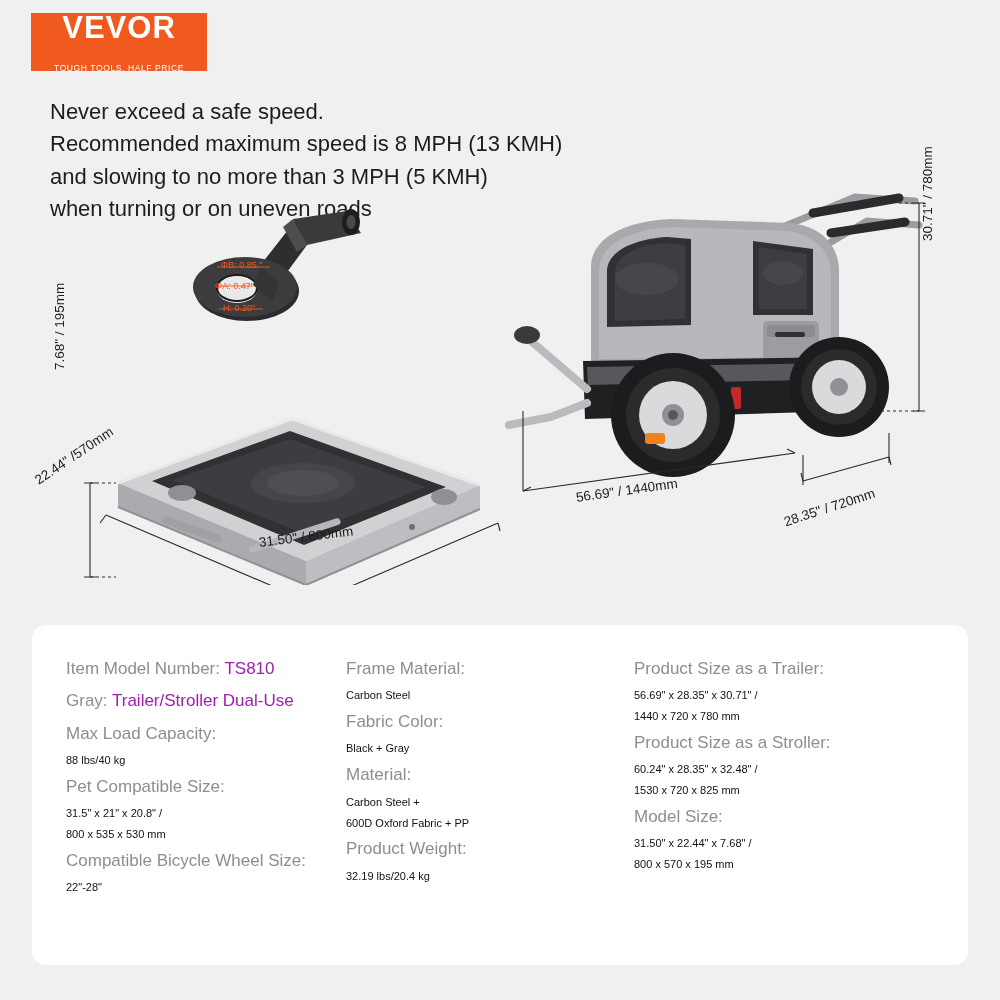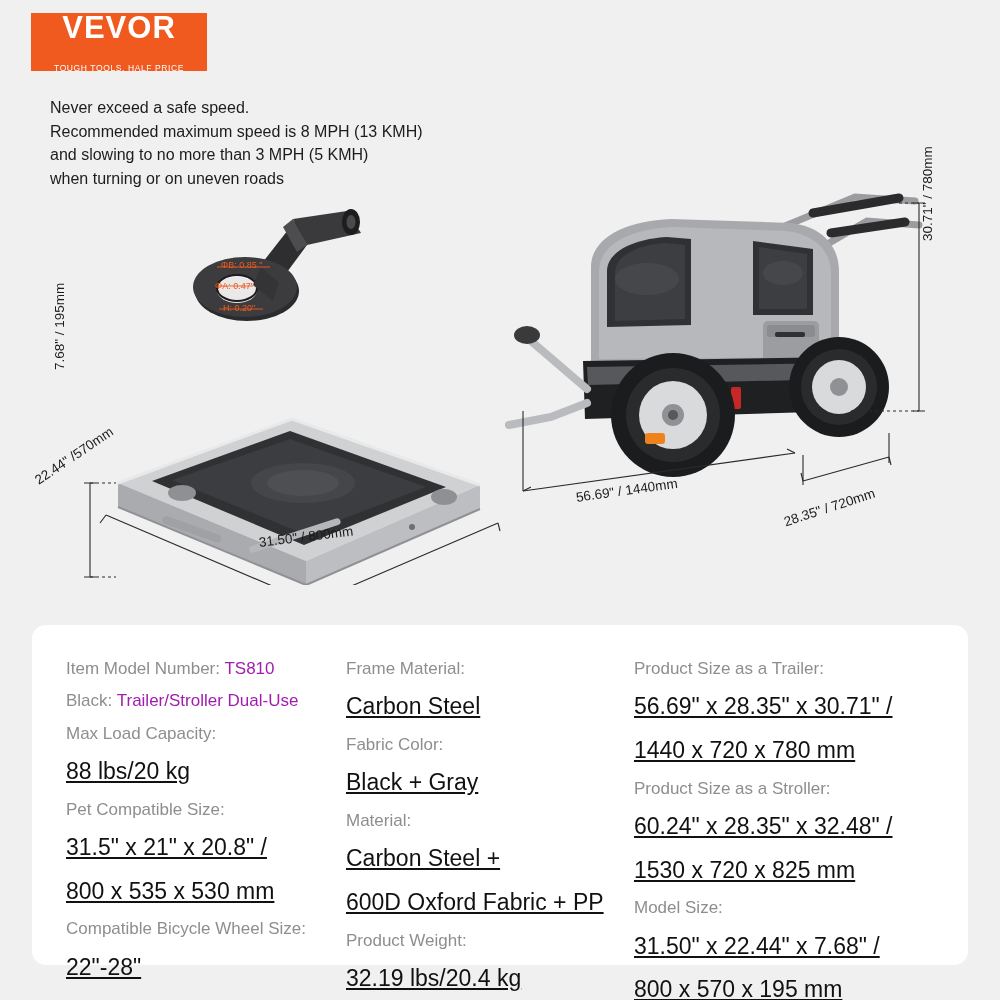--- a/index.html
+++ b/index.html
@@ -25,21 +25,21 @@
   .brand-name {
     font-size: 31px; font-weight: bold; letter-spacing: 1px; line-height: 1;
   }
   .brand-tag {
     font-size: 8.5px; letter-spacing: 0.6px; margin-top: 20px;
   }
 
   
   .warning {
     position: absolute; left: 50px; top: 96px;
-    font-size: 16px; line-height: 1.47; color: #1c1c1c;
+    font-size: 22px; line-height: 1.47; color: #1c1c1c;
     white-space: pre-line;
   }
 
   
   .figure-area {
     position: absolute; left: 0; top: 175px; width: 1000px; height: 430px;
   }
 
   
   .hitch { position: absolute; left: 175px; top: 30px; width: 205px; height: 135px; }
@@ -93,21 +93,21 @@
     display: flex; gap: 0;
   }
   .spec-col { flex: 1 1 0; }
   .spec-col.col2 { flex: 0 0 288px; }
   .spec-col.col3 { flex: 0 0 300px; }
 
   .spec-label {
     font-size: 17px; color: #8e8e8e; line-height: 1.9; white-space: nowrap;
   }
   .spec-value {
-    font-size: 23px; color: #111111; line-height: 1.9; white-space: nowrap; text-decoration: underline;
+    font-size: 11px; color: #111111; line-height: 1.9; white-space: nowrap;
   }
   .spec-inline { font-size: 17px; line-height: 1.9; white-space: nowrap; }
   .spec-inline .l { color: #8e8e8e; }
   .spec-inline .v { color: #a21caf; }
 </style>
 </head>
 <body>
 
 <div class="brand">
   <div class="brand-name">VEVOR</div>
@@ -265,25 +265,25 @@
 </div>
 
 <div class="spec-card">
 
   <div class="spec-col col1">
     <div class="spec-inline">
       <span class="l">Item Model Number:</span>
       <span class="v">TS810</span>
     </div>
     <div class="spec-inline">
-      <span class="l">Black:</span>
+      <span class="l">Gray:</span>
       <span class="v">Trailer/Stroller Dual-Use</span>
     </div>
     <div class="spec-label">Max Load Capacity:</div>
-    <div class="spec-value">88 lbs/20 kg</div>
+    <div class="spec-value">88 lbs/40 kg</div>
     <div class="spec-label">Pet Compatible Size:</div>
     <div class="spec-value" style="white-space:pre-line">31.5"  x 21"  x 20.8" /
 800 x 535 x 530 mm</div>
     <div class="spec-label">Compatible Bicycle Wheel Size:</div>
     <div class="spec-value">22"-28"</div>
   </div>
 
   <div class="spec-col col2">
     <div class="spec-label">Frame Material:</div>
     <div class="spec-value">Carbon Steel</div>

